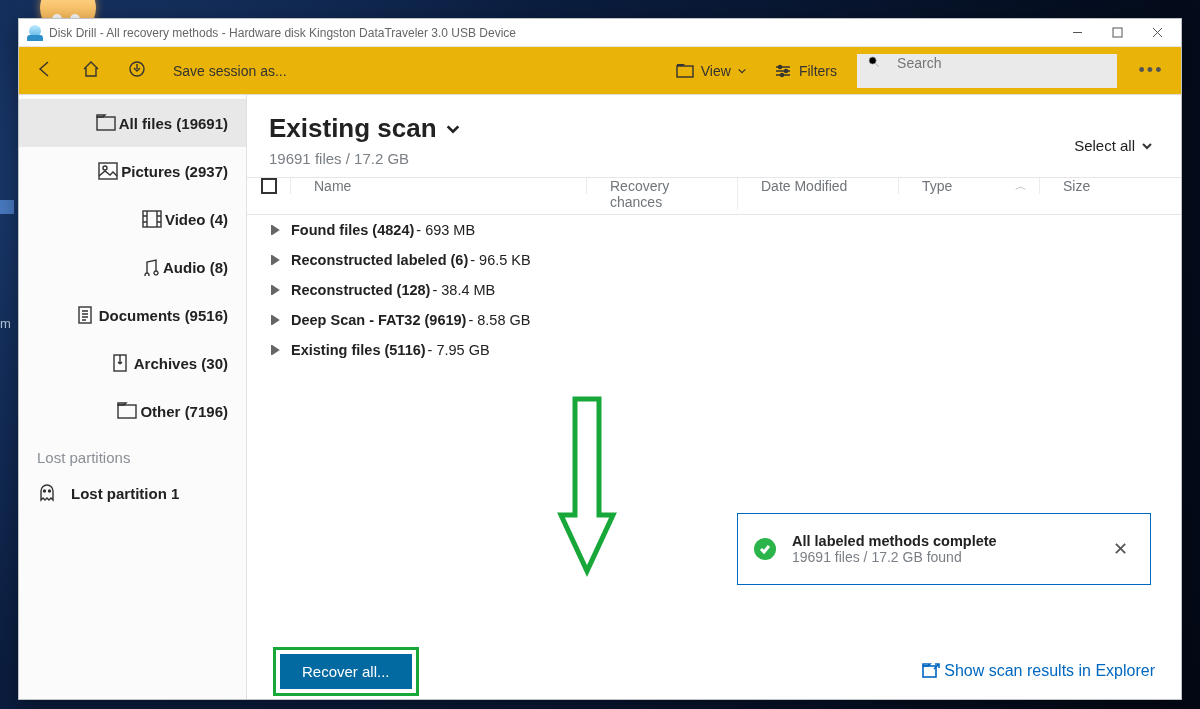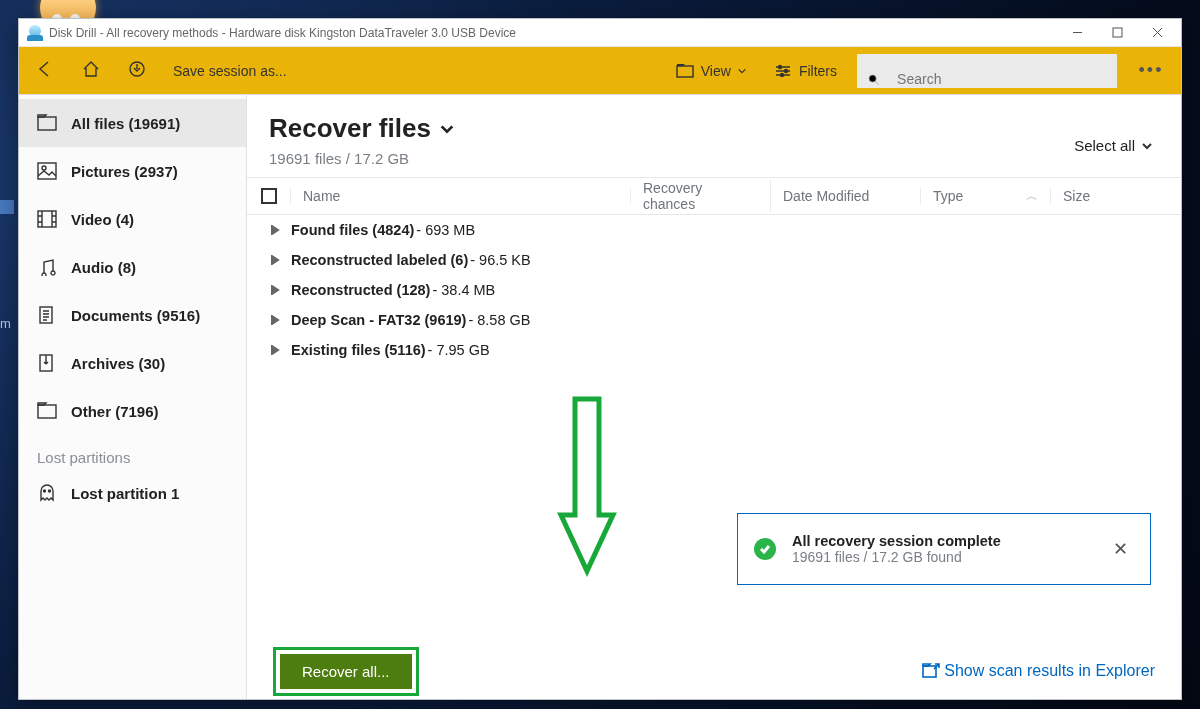--- a/index.html
+++ b/index.html
@@ -32,46 +32,46 @@
   .titlebar .spacer { flex:1; }
   .winbtn { width:40px; height:28px; display:flex; align-items:center; justify-content:center; color:#555; }
   .winbtn svg{width:11px;height:11px;stroke:#555;stroke-width:1;fill:none;}
 
   
   .toolbar { height:48px; background:#eab308; border-bottom:1px solid #dcdcdc; display:flex; align-items:center; padding:0 10px; gap:14px;}
   .tbtn { display:flex; align-items:center; gap:6px; color:#333; padding:4px 6px; }
   .tbtn svg,.ticon svg { width:20px; height:20px; stroke:#333; stroke-width:1.4; fill:none; }
   .ticon { padding:4px 6px; }
   .toolbar .grow { flex:1; }
-  .searchbox { width:260px; height:34px; background:#eaeaea; display:flex; align-items:flex-end; padding:0 10px; color:#999; gap:14px;}
+  .searchbox { width:260px; height:34px; background:#eaeaea; display:flex; align-items:flex-start; padding:0 10px; color:#999; gap:14px;}
   .searchbox input { border:none; outline:none; background:transparent; font-size:14px; color:#333; width:100%; }
   .moremenu { width:40px; text-align:center; color:#555; font-size:18px; letter-spacing:2px; }
 
   
   .body { flex:1; display:flex; min-height:0; }
   .sidebar { width:228px; border-right:1px solid #e1e1e1; background:#fbfbfb; padding-top:4px;}
-  .sb-item { height:48px; display:flex; align-items:center; gap:14px; padding:0 18px; color:#222; font-size:15px; font-weight:600;}
+  .sb-item { height:48px; display:flex; align-items:center; gap:3px; padding:0 18px; color:#222; font-size:15px; font-weight:600;justify-content:flex-end;}
   .sb-item.selected { background:#e8e8e8; }
   .sb-item svg{width:20px;height:18px;stroke:#333;stroke-width:1.4;fill:none;}
   .sb-section { padding:14px 18px 6px; color:#8a8f95; font-size:15px; font-weight:400;}
   .sb-sub { height:42px; display:flex; align-items:center; gap:14px; padding:0 18px; color:#222; font-size:15px; font-weight:600;}
   .sb-sub svg{width:20px;height:18px;stroke:#333;stroke-width:1.4;fill:none;}
 
   
   .main { flex:1; display:flex; flex-direction:column; position:relative; min-width:0;}
   .main-head { padding:18px 22px 10px; display:flex; align-items:flex-start;}
   .main-head .titlewrap{ flex:1;}
   .main-title { font-size:26px; font-weight:700; display:flex; align-items:center; gap:8px;}
   .main-title svg{width:16px;height:16px;stroke:#222;stroke-width:2;fill:none;}
   .main-sub { color:#7a7f85; font-size:15px; margin-top:6px;}
   .selectall { color:#222; font-size:15px; display:flex; align-items:center; gap:6px; padding-top:24px; padding-right:6px;}
   .selectall svg{width:12px;height:12px;stroke:#333;stroke-width:2;fill:none;}
 
   
-  .gridhead { display:flex; height:38px; border-top:1px solid #e7e7e7; border-bottom:1px solid #e7e7e7; color:#6f757b; font-size:14px; align-items:center;}
+  .gridhead { display:flex; height:38px; border-top:1px solid #e7e7e7; border-bottom:1px solid #e7e7e7; color:#6f757b; font-size:14px; align-items:flex-start;gap:11px;}
   .gh-cell { display:flex; align-items:center; padding:0 12px; border-right:1px solid #ececec;}
   .gh-cell:last-child{border-right:none;}
   .gh-check{width:44px; justify-content:center;}
   .gh-name{flex:1;}
   .gh-rc{width:140px;}
   .gh-dm{width:150px;}
   .gh-type{width:130px; justify-content:space-between;}
   .gh-size{width:130px;}
   .chkbox{width:16px;height:16px;border:2px solid #333;}
   .sort-caret{color:#9aa0a6;font-size:12px;line-height:1;}
@@ -90,21 +90,21 @@
   .toast .ok{ width:22px;height:22px;border-radius:50%;background:#2bb44a;display:flex;align-items:center;justify-content:center;}
   .toast .ok svg{width:12px;height:12px;stroke:#fff;stroke-width:3;fill:none;}
   .toast .msg{flex:1;}
   .toast .msg .t1{font-weight:700;font-size:14.5px;}
   .toast .msg .t2{color:#7a7f85;font-size:14px;}
   .toast .x{ color:#555; font-size:18px; padding:6px; }
 
   
   .footer { position:absolute; left:0; right:0; bottom:0; height:56px; display:flex; align-items:center; padding:0 26px;}
   .recover-wrap{ border:3px solid #18a83a; padding:4px; }
-  .recover-btn{ background:#4d7c0f; color:#fff; padding:9px 22px; font-size:15px; border:none;}
+  .recover-btn{ background:#0369a1; color:#fff; padding:9px 22px; font-size:15px; border:none;}
   .footer .grow{flex:1;}
   .explorer-link{ color:#0067c0; display:flex; align-items:center; gap:4px; font-size:16px;}
   .explorer-link svg{width:18px;height:16px;stroke:#0067c0;stroke-width:1.6;fill:none;}
 
   
   .anno-arrow{ position:absolute; left:310px; top:300px; width:60px; height:220px; pointer-events:none;}
   .anno-arrow svg{width:100%;height:100%;}
 </style>
 </head>
 <body>
@@ -246,21 +246,21 @@
               <circle cx="12.5" cy="7" r="1" fill="#333"></circle>
             </svg>
           <span>Lost partition 1</span>
         </div>
       </div>
 
       <div class="main">
         <div class="main-head">
           <div class="titlewrap">
             <div class="main-title">
-              <span>Recover files</span>
+              <span>Existing scan</span>
               <svg viewBox="0 0 12 12">
                   <path d="M2 4 L6 8 L10 4"></path>
                 </svg>
             </div>
             <div class="main-sub">19691 files / 17.2 GB</div>
           </div>
           <div class="selectall">
             <span>Select all</span>
             <svg viewBox="0 0 12 12">
                 <path d="M2 4 L6 8 L10 4"></path>
@@ -336,21 +336,21 @@
           </svg>
         </div>
 
         <div class="toast">
           <div class="ok">
               <svg viewBox="0 0 12 12">
                 <path d="M2 6 L5 9 L10 3"></path>
               </svg>
             </div>
           <div class="msg">
-            <div class="t1">All recovery session complete</div>
+            <div class="t1">All labeled methods complete</div>
             <div class="t2">19691 files / 17.2 GB found</div>
           </div>
           <div class="x">✕</div>
         </div>
 
         <div class="footer">
           <div class="recover-wrap">
             <button class="recover-btn">Recover all...</button>
           </div>
           <div class="grow"></div>

